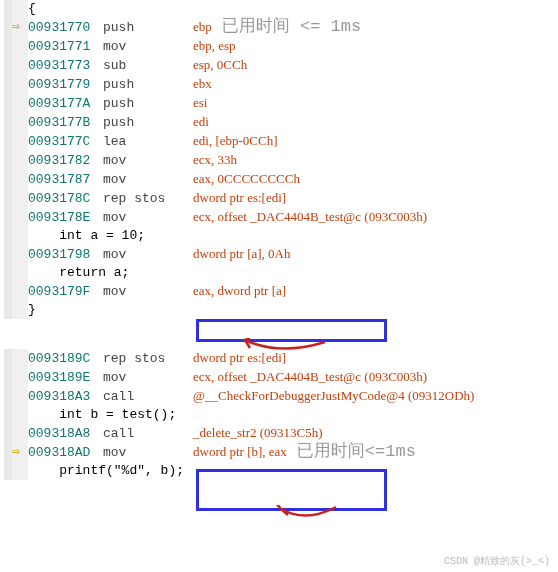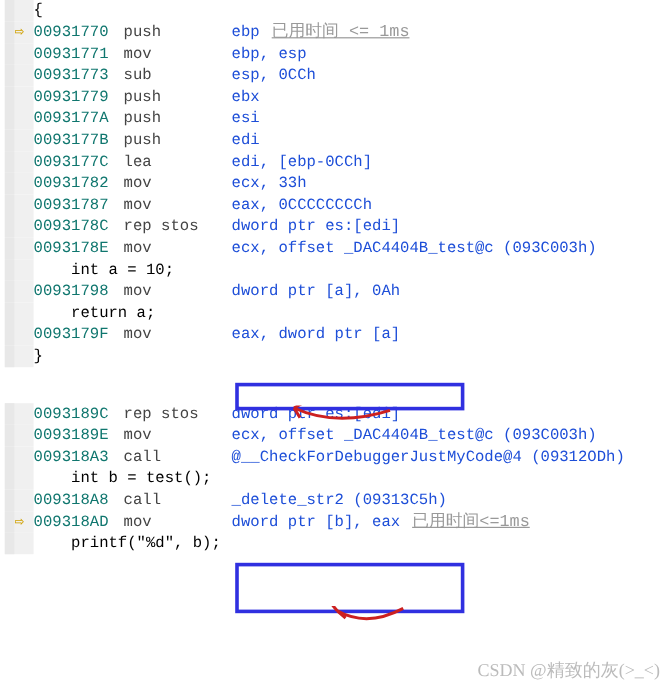--- a/index.html
+++ b/index.html
@@ -34,22 +34,22 @@
     bottom: 0;
     width: 8px;
     background: #e8e8e8;
   }
   .arrow {
     color: #d0a000;
     font-weight: bold;
   }
   .addr { color: #0f766e; }
   .mnem { color: #444; }
-  .ops { color: #1d4ed8; }
-  .hint { color: #999; font-size: 14px; margin-left: 10px; text-decoration: underline; }
+  .ops { color: #c2410c; font-family: Liberation Serif, serif; }
+  .hint { color: #999; font-size: 17px; margin-left: 10px; }
   .gap {
     height: 30px;
     background: #fff;
   }
   .highlight-box1 {
     position: absolute;
     border: 3px solid #3030e0;
     left: 196px;
     top: 319px;
     width: 185px;
@@ -75,22 +75,22 @@
     position: absolute;
     left: 276px;
     top: 505px;
     pointer-events: none;
   }
   .watermark {
     position: absolute;
     right: 8px;
     bottom: 4px;
     color: #bbb;
-    font-size: 15px;
-    font-family: Liberation Serif, serif;
+    font-size: 10px;
+    font-family: Liberation Mono, monospace;
   }
   .col-addr { width: 75px; display: inline-block; }
   .col-mnem { width: 90px; display: inline-block; }
 </style>
 </head>
 <body>
 
 <div class="block" id="blk1">
     <div class="line"><span class="gutter"><span class="gutter-bar"></span></span><span>{</span></div>
     <div class="line"><span class="gutter"><span class="gutter-bar"></span><span class="arrow">⇨</span></span><span><span class="addr col-addr">00931770</span><span class="mnem col-mnem">push</span><span class="ops">ebp</span><span class="hint">已用时间 &lt;= 1ms</span></span></div>

